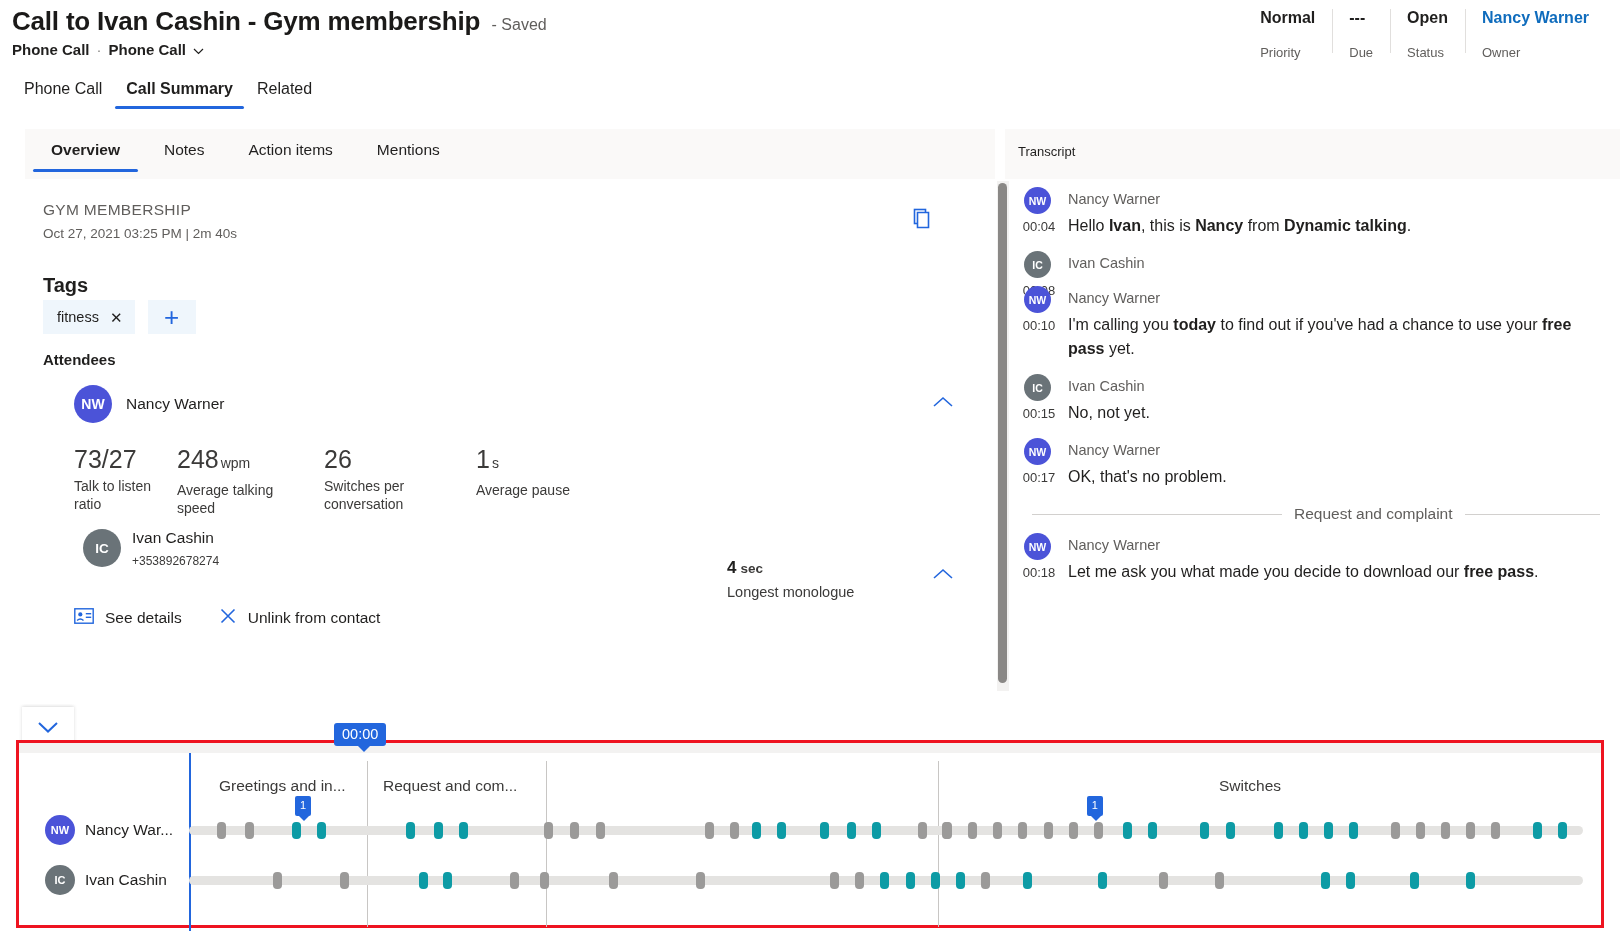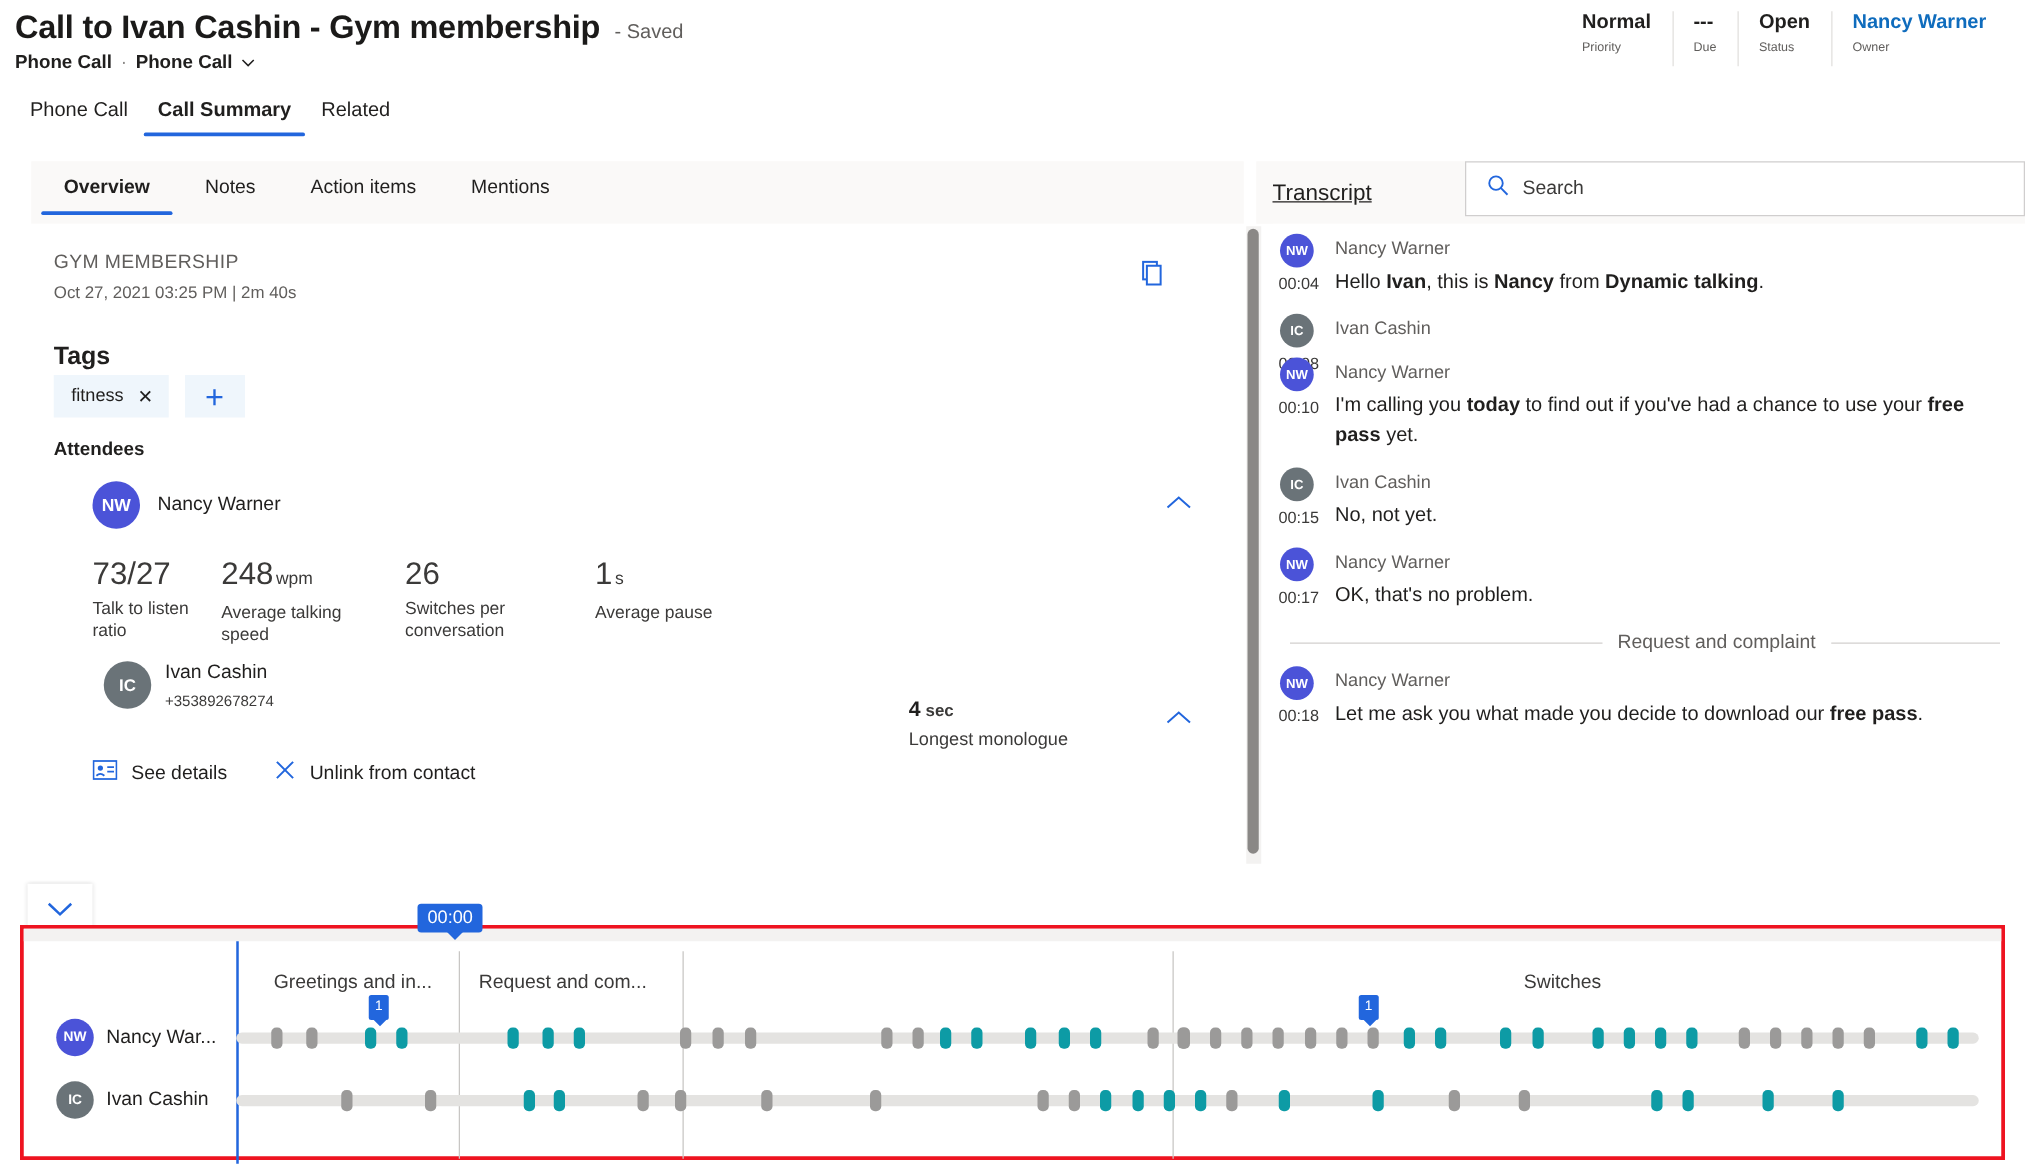--- a/index.html
+++ b/index.html
@@ -23,21 +23,21 @@
   #record-subline .sep { color:#8a8886; font-weight:400; }
   .chev-sm { display:inline-block; width:11px; height:11px; position:relative; top:-1px; }
 
   
   #header-info { position:absolute; right:14px; top:8px; display:flex; align-items:flex-start; height:52px; }
   .hinfo { padding:0 17px; display:flex; flex-direction:column; align-items:flex-start; position:relative; }
   .hinfo + .hinfo::before { content:""; position:absolute; left:0; top:1px; width:1px; height:44px; background:#e1dfdd; }
   .hinfo-val { font-size:16px; font-weight:700; color:#201f1e; line-height:20px; }
   .hinfo-val.link { color:#0f6cbd; font-weight:700; }
   .hinfo-val.dashes { font-weight:700; letter-spacing:0px; }
-  .hinfo-lbl { font-size:10px; color:#605e5c; margin-top:3px; line-height:16px; }
+  .hinfo-lbl { font-size:13px; color:#605e5c; margin-top:17px; line-height:16px; }
 
   
   #record-tabs { position:absolute; left:0; top:78px; width:1620px; height:46px; display:flex; align-items:flex-start; padding-left:12px; }
   .rtab { font-size:16px; color:#201f1e; padding:2px 12px 11px 12px; position:relative; cursor:pointer; }
   .rtab.active { font-weight:700; }
   .rtab.active::after { content:""; position:absolute; left:1px; right:1px; bottom:0; height:3px; background:#2266dd; border-radius:2px; }
 
   
   #content { position:absolute; left:0; top:129px; width:1620px; height:614px; background:#ffffff; }
 
@@ -95,21 +95,21 @@
   #att-actions { position:absolute; left:49px; top:428px; display:flex; align-items:center; gap:37px; }
   .att-action { display:flex; align-items:center; gap:11px; font-size:15.5px; color:#201f1e; cursor:pointer; }
 
   
   #left-scroll-track { position:absolute; left:972px; top:52px; width:12px; height:510px; background:#f3f2f1; }
   #left-scroll-thumb { position:absolute; left:973px; top:54px; width:9px; height:500px; background:#8a8886; border-radius:5px; cursor:pointer; }
 
   
   #right-panel { position:absolute; left:1005px; top:0; width:615px; height:614px; }
   #transcript-header { position:absolute; left:0; top:0; width:615px; height:50px; background:#faf9f8; }
-  #transcript-label { position:absolute; left:13px; top:15px; font-size:18px; color:#201f1e;text-decoration:underline; }
+  #transcript-label { position:absolute; left:13px; top:15px; font-size:13px; color:#201f1e; }
   #search-box { position:absolute; left:167px; top:0px; width:448px; height:44px; background:#ffffff; border:1px solid #d0cece; display:flex; align-items:center; gap:10px; padding-left:16px; cursor:text; }
   #search-placeholder { font-size:15.5px; color:#3b3a39; }
 
   #transcript-body { position:absolute; left:13px; top:50px; width:602px; height:564px; background:#ffffff; overflow:hidden; }
   .t-entry { position:relative; padding:11px 40px 5px 0; }
   .t-avatar { position:absolute; left:6px; top:8px; width:27px; height:27px; font-size:10.5px; }
   .t-time { position:absolute; left:0px; top:40px; width:42px; text-align:center; font-size:13px; color:#3b3a39; }
   .t-speaker { margin-left:50px; font-size:14.5px; color:#605e5c; line-height:19px; }
   .t-text { margin-left:50px; margin-top:5px; font-size:16px; color:#201f1e; line-height:24px; }
   .t-text b { font-weight:700; }
@@ -291,29 +291,20 @@
       </div>
     </div>
 
     <div id="left-scroll-track"></div>
     <div id="left-scroll-thumb"></div>
   </div>
 
   <div id="right-panel">
     <div id="transcript-header">
       <div id="transcript-label">Transcript</div>
-      <div id="search-box">
-        <span>
-          <svg width="19" height="19" viewBox="0 0 19 19">
-            <circle cx="7.8" cy="7.5" r="5.4" fill="none" stroke="#2266dd" stroke-width="1.5"></circle>
-            <path d="M11.8 11.5 L17 16.8" stroke="#2266dd" stroke-width="1.5" fill="none"></path>
-          </svg>
-        </span>
-        <span id="search-placeholder">Search</span>
-      </div>
     </div>
 
     <div id="transcript-body">
         <div class="t-entry">
           <div class="t-avatar avatar nw">NW</div>
           <div class="t-time">00:04</div>
           <div class="t-speaker">Nancy Warner</div>
           <div class="t-text">Hello <b>Ivan</b>, this is <b>Nancy</b> from <b>Dynamic talking</b>.</div>
         </div>
         <div class="t-entry">

